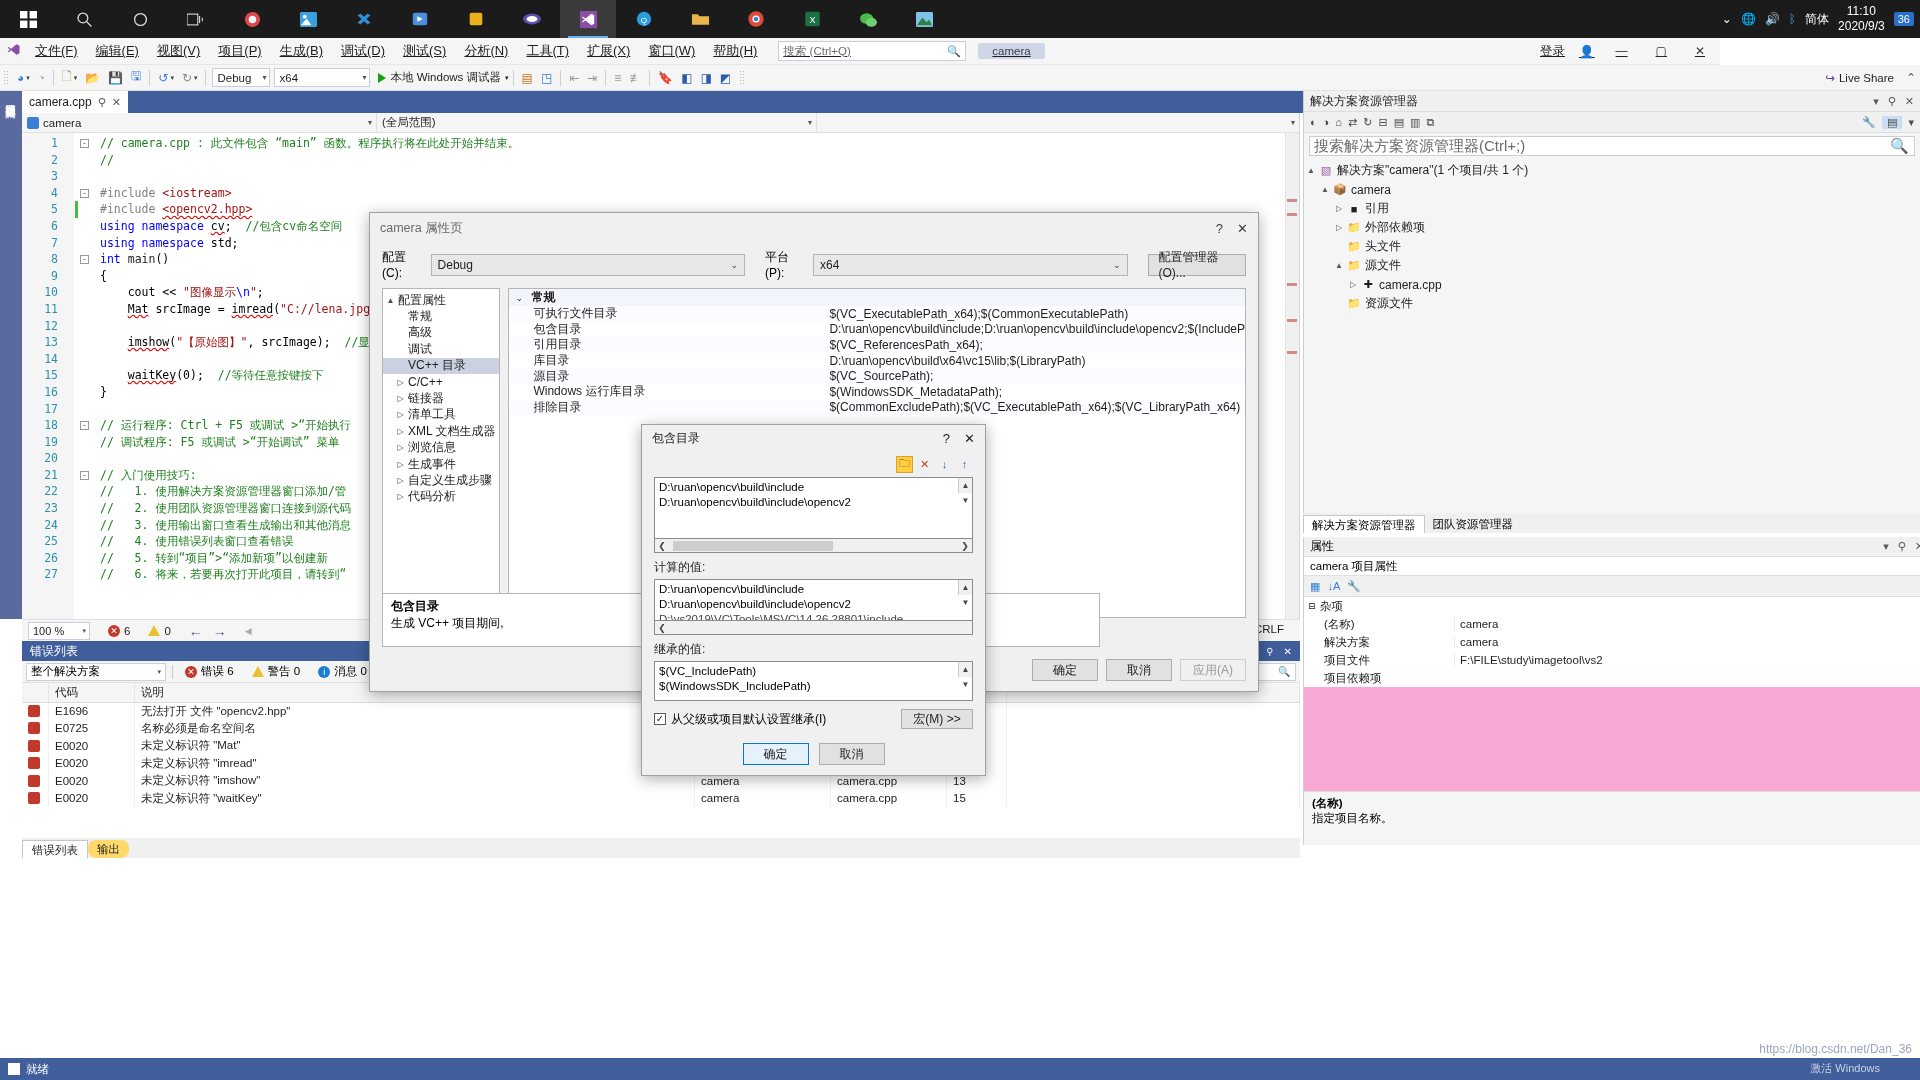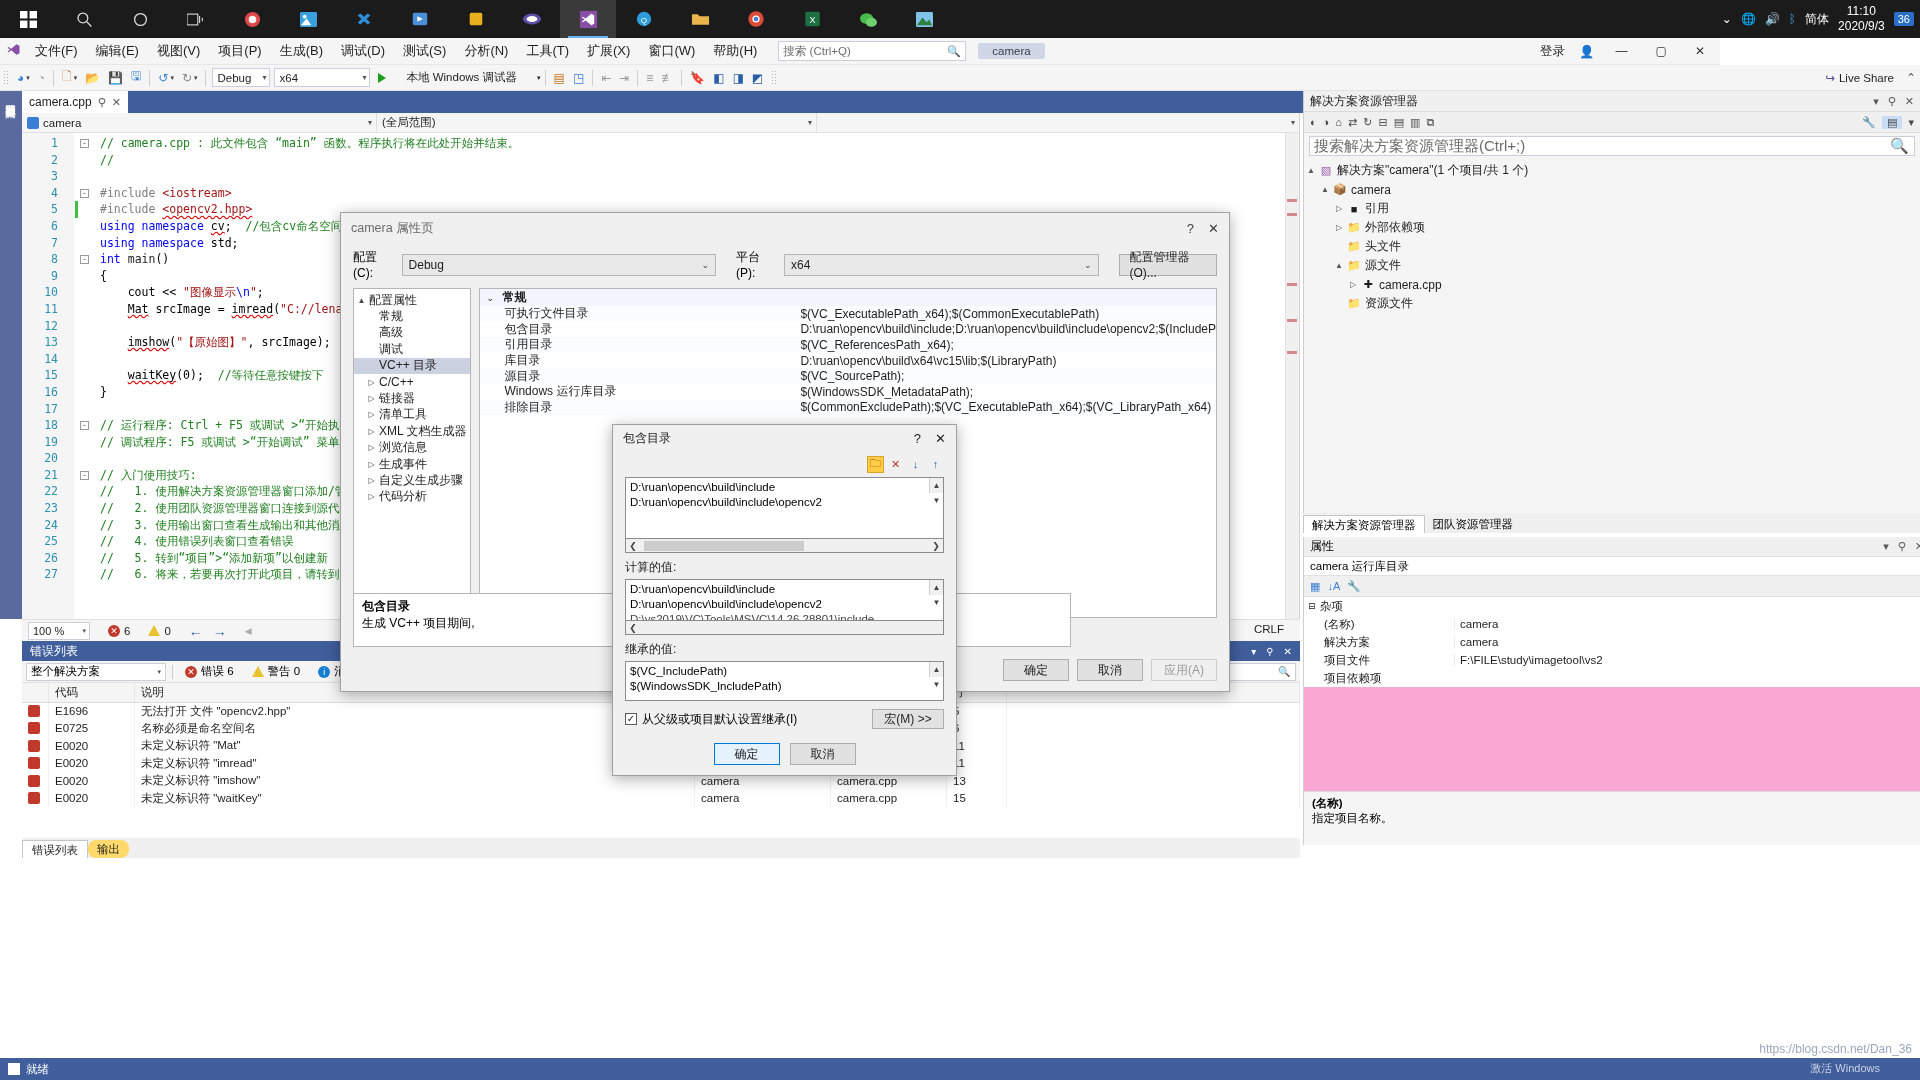--- a/index.html
+++ b/index.html
@@ -17,21 +17,21 @@
     position:relative; }
   .tb-icon.active { background:#3a3a3a; }
   .tb-icon.active::after { content:""; position:absolute; bottom:0; left:8px; right:8px; height:2px; background:#6ab0f3; }
   .tray { margin-left:auto; display:flex; align-items:center; color:#fff; font-size:12px; padding-right:6px; gap:9px; }
   .tray .clock { text-align:center; line-height:1.25; font-size:12px; }
   .notif-badge { background:#2a6fc9; color:#fff; border-radius:2px; padding:1px 4px; font-size:11px; }
 
   
   .vs-menubar { position:absolute; left:0; top:38px; width:1720px; height:27px;
     background:#f5f5f5; display:flex; align-items:center; font-size:13px; color:#1e1e1e;
-    border-bottom:1px solid #e6e6e6; }
+    border-bottom:1px solid #e6e6e6;text-decoration:underline; }
   .vs-logo { width:26px; text-align:center; color:#68217a; font-size:14px; }
   .menu-item { padding:3px 9px; cursor:default; white-space:nowrap; }
   .vs-search { margin-left:12px; width:188px; height:20px; background:#fff;
     border:1px solid #cccedb; display:flex; align-items:center;
     font-size:11.5px; color:#6d6d6d; padding:0 4px; position:relative; }
   .vs-search .mag { position:absolute; right:4px; color:#5a6a85; font-size:11px;}
   .pill { margin-left:12px; background:#cfd6e6; color:#3c3c48; font-size:11.5px;
     padding:2px 14px; border-radius:2px; }
   .mb-right { margin-left:auto; display:flex; align-items:center; gap:14px;
     font-size:12.5px; color:#1e1e1e; padding-right:8px; }
@@ -42,21 +42,21 @@
     background:#f5f5f5; display:flex; align-items:center; font-size:12px;
     border-bottom:1px solid #e2e2e2; }
   .tgrip { width:7px; height:16px; margin:0 3px;
     background-image:radial-gradient(circle, #b4b4b4 1px, transparent 1px);
     background-size:3px 3px; }
   .tbtn { padding:2px 4px; color:#3c4043; display:flex; align-items:center; gap:2px; }
   .tsep { width:1px; height:16px; background:#d0d0d0; margin:0 4px; }
   .combo { height:19px; border:1px solid #cccedb; background:#fff; font-size:11.5px;
     display:flex; align-items:center; padding:0 4px; color:#1e1e1e; position:relative; }
   .combo .car { position:absolute; right:3px; font-size:8px; color:#555; }
-  .run-btn { display:flex; align-items:center; gap:20px; font-size:11.5px; color:#1e1e1e; }
+  .run-btn { display:flex; align-items:center; gap:4px; font-size:11.5px; color:#1e1e1e; }
   .tri { width:0;height:0;border-left:8px solid #1c9e1c;border-top:5px solid transparent;border-bottom:5px solid transparent;}
   .live-share { margin-left:auto; display:flex; align-items:center; gap:4px;
     font-size:11.5px; color:#1e1e1e; padding-right:8px; }
 
   
   .tabstrip { position:absolute; left:0; top:91px; width:1920px; height:22px; background:#3f5e9b; }
   .doctab { position:absolute; left:22px; top:0; height:22px; background:#fff;
     display:flex; align-items:center; padding:0 7px; font-size:12px; color:#1e1e1e; gap:6px; }
   .doctab .pin,.doctab .x { font-size:11px; color:#5a5a5a; }
   .tabstrip-right { position:absolute; right:4px; top:3px; display:flex; gap:9px; color:#fff; font-size:10px; }
@@ -184,21 +184,21 @@
 
   
   .statusbar { position:absolute; left:0; bottom:0; width:1920px; height:22px;
     background:#3f5e9b; color:#fff; font-size:11.5px; display:flex; align-items:center; padding:0 8px; }
   .sb-sq { width:12px; height:12px; background:#fff; margin-right:6px; }
   .wm { position:absolute; right:8px; bottom:24px; color:#9aa7bd; font-size:12px; }
   .wm2 { position:absolute; right:40px; bottom:4px; color:#c8d2e4; font-size:11px; }
 
   
   .dlg { position:absolute; background:#f0f0f0; border:1px solid #a0a0a0;
-    box-shadow:0 3px 14px rgba(0,0,0,.32); }
+    box-shadow:0 3px 14px rgba(0,0,0,.32);margin-left:29px; }
   #dlg-props { left:340px; top:212px; width:890px; height:480px; }
   .dlg-title { height:30px; display:flex; align-items:center; padding:0 10px;
     font-size:12.5px; color:#6b6b6b; background:#f0f0f0;}
   .dlg-title .r { margin-left:auto; display:flex; align-items:center; gap:14px;
     font-size:13px; color:#3c3c3c;}
   .cfgrow { display:flex; align-items:center; padding:6px 12px 8px 12px; gap:8px; font-size:12px;}
   .dd { height:22px; background:#e8e8e8; border:1px solid #b5b5b5; display:flex;
     align-items:center; padding:0 6px; font-size:12px; position:relative; color:#1e1e1e;}
   .dd .car { position:absolute; right:6px; font-size:9px; color:#444; }
   .btn { height:22px; border:1px solid #adadad; background:#e1e1e1; font-size:12px;
@@ -757,21 +757,21 @@
   <div class="props">
     <div class="ptitle">
       <span>属性</span>
       <span style="margin-left:auto;display:flex;gap:9px;font-size:11px;color:#5a5a5a;">
         <span>▾</span>
         <span>⚲</span>
         <span>✕</span>
       </span>
     </div>
     <div class="psub">
-      <span>camera 运行库目录</span>
+      <span>camera 项目属性</span>
       <span style="margin-left:auto;font-size:7px;color:#555;">▾</span>
     </div>
     <div class="ptool">
       <span style="color:#3a7fd5;">▦</span>
       <span style="color:#3a7fd5;">↓A</span>
       <span style="color:#3a7fd5;">🔧</span>
     </div>
     <div class="pgrid">
       <div class="pgcat">
         <span style="width:12px;display:inline-block;font-size:9px;">⊟</span>

